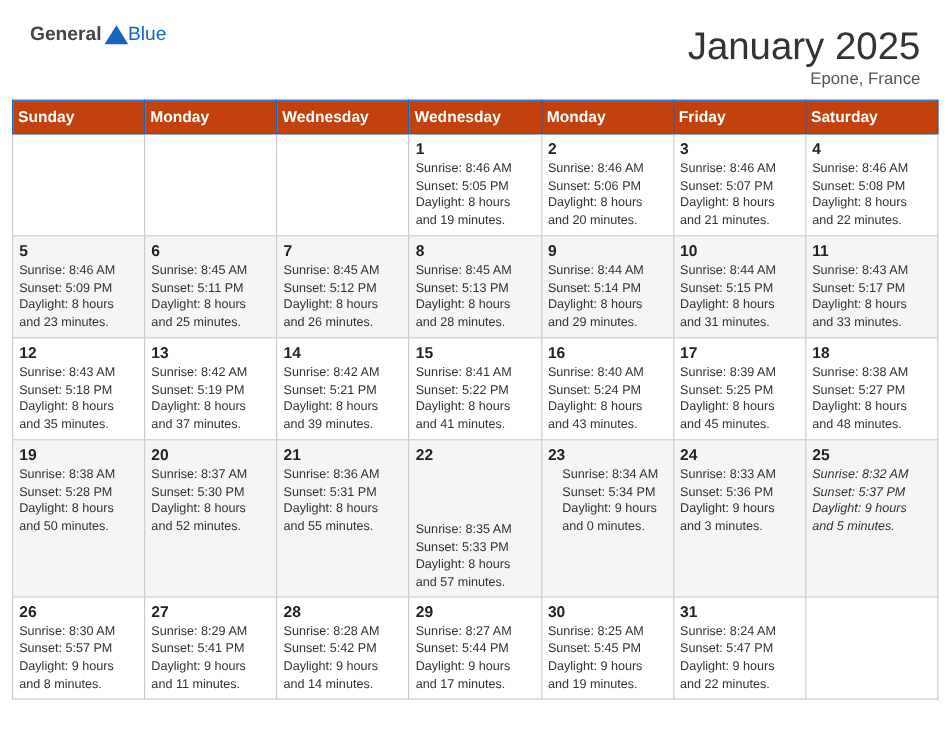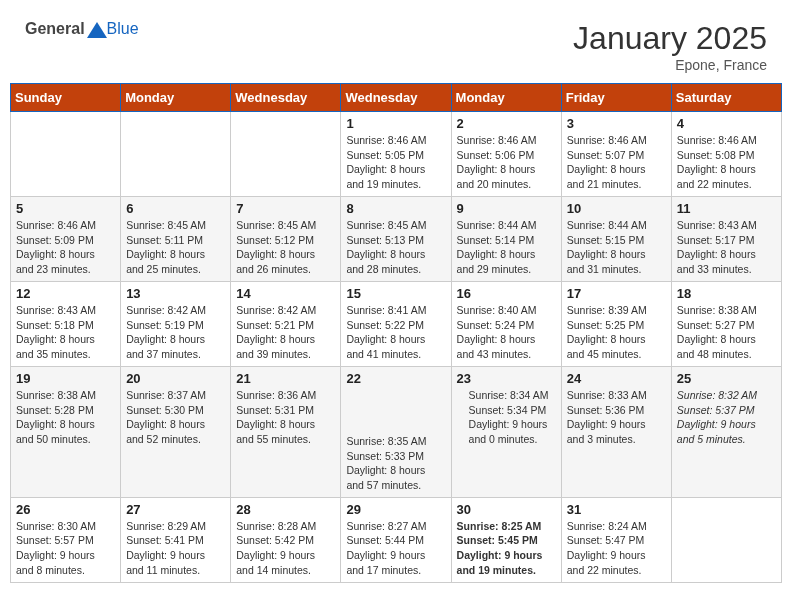--- a/index.html
+++ b/index.html
@@ -289,21 +289,21 @@
 Daylight: 9 hours and 14 minutes.</div>
         </td>
         <td>
           <div class="day-number">29</div>
           <div class="day-info" style="white-space: pre-line;">Sunrise: 8:27 AM
 Sunset: 5:44 PM
 Daylight: 9 hours and 17 minutes.</div>
         </td>
         <td>
           <div class="day-number">30</div>
-          <div class="day-info" style="white-space: pre-line; font-weight: bold;">Sunrise: 8:25 AM
+          <div class="day-info" style="white-space: pre-line;">Sunrise: 8:25 AM
 Sunset: 5:45 PM
 Daylight: 9 hours and 19 minutes.</div>
         </td>
         <td>
           <div class="day-number">31</div>
           <div class="day-info" style="white-space: pre-line;">Sunrise: 8:24 AM
 Sunset: 5:47 PM
 Daylight: 9 hours and 22 minutes.</div>
         </td>
         <td class="empty-cell"></td>

